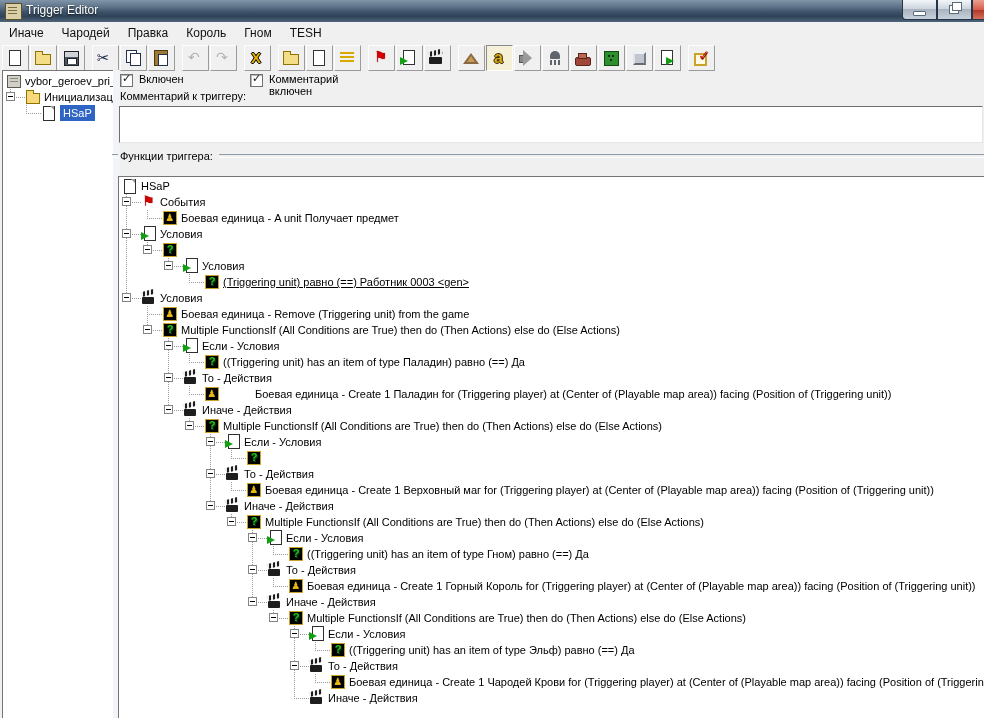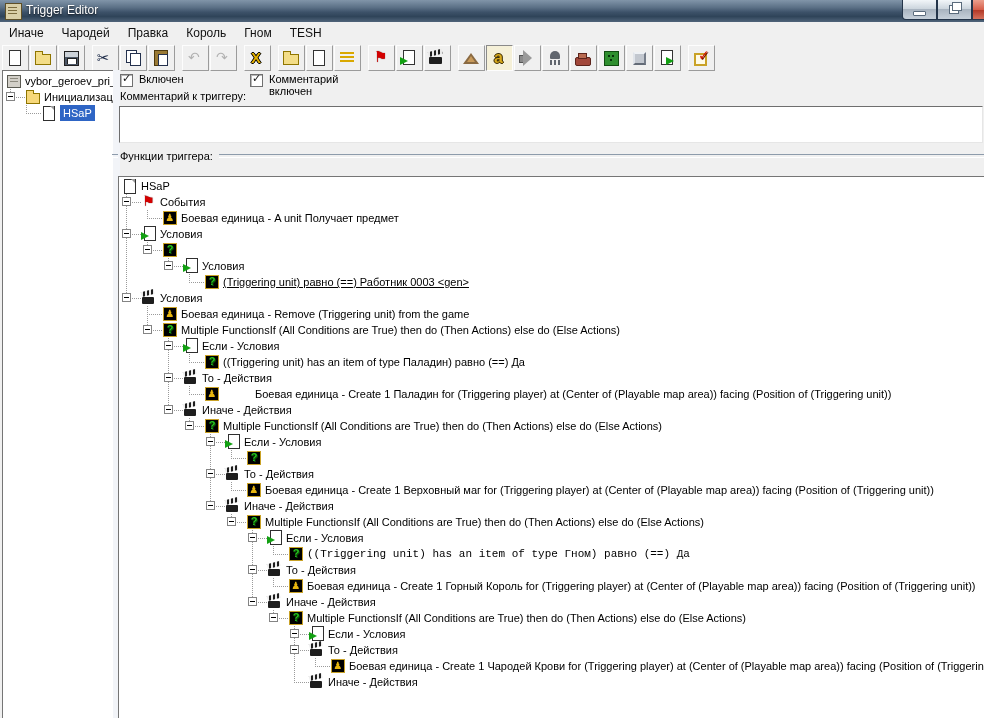--- a/index.html
+++ b/index.html
@@ -424,21 +424,21 @@
         <span class="hguide" style="left: 133px; width: 15px;"></span>
         <span class="ebox" style="left: 129px;"></span>
         <span class="tic tic-cond" style="left: 148px;"></span>
         <span class="ttext" style="left: 167px;">Если - Условия</span>
       </div>
       <div class="trow">
         <span class="vguide" style="left: 133px; top: 0px; height: 16px;"></span>
         <span class="vguide" style="left: 154px; top: 0px; height: 9px;"></span>
         <span class="hguide" style="left: 154px; width: 15px;"></span>
         <span class="tic tic-q" style="left: 169px;"></span>
-        <span class="ttext" style="left: 188px; font-family: Liberation Mono, monospace;">((Triggering unit) has an item of type Гном) равно (==) Да</span>
+        <span class="ttext" style="left: 188px;">((Triggering unit) has an item of type Гном) равно (==) Да</span>
       </div>
       <div class="trow">
         <span class="vguide" style="left: 133px; top: 0px; height: 16px;"></span>
         <span class="hguide" style="left: 133px; width: 15px;"></span>
         <span class="ebox" style="left: 129px;"></span>
         <span class="tic tic-act" style="left: 148px;"></span>
         <span class="ttext" style="left: 167px;">То - Действия</span>
       </div>
       <div class="trow">
         <span class="vguide" style="left: 133px; top: 0px; height: 16px;"></span>
@@ -463,20 +463,27 @@
       </div>
       <div class="trow">
         <span class="vguide" style="left: 175px; top: 0px; height: 16px;"></span>
         <span class="hguide" style="left: 175px; width: 15px;"></span>
         <span class="ebox" style="left: 171px;"></span>
         <span class="tic tic-cond" style="left: 190px;"></span>
         <span class="ttext" style="left: 209px;">Если - Условия</span>
       </div>
       <div class="trow">
         <span class="vguide" style="left: 175px; top: 0px; height: 16px;"></span>
+        <span class="vguide" style="left: 196px; top: 0px; height: 9px;"></span>
+        <span class="hguide" style="left: 196px; width: 15px;"></span>
+        <span class="tic tic-q" style="left: 211px;"></span>
+        <span class="ttext" style="left: 230px;">((Triggering unit) has an item of type Эльф) равно (==) Да</span>
+      </div>
+      <div class="trow">
+        <span class="vguide" style="left: 175px; top: 0px; height: 16px;"></span>
         <span class="hguide" style="left: 175px; width: 15px;"></span>
         <span class="ebox" style="left: 171px;"></span>
         <span class="tic tic-act" style="left: 190px;"></span>
         <span class="ttext" style="left: 209px;">То - Действия</span>
       </div>
       <div class="trow">
         <span class="vguide" style="left: 175px; top: 0px; height: 16px;"></span>
         <span class="vguide" style="left: 196px; top: 0px; height: 9px;"></span>
         <span class="hguide" style="left: 196px; width: 15px;"></span>
         <span class="tic tic-unit" style="left: 211px;"></span>

